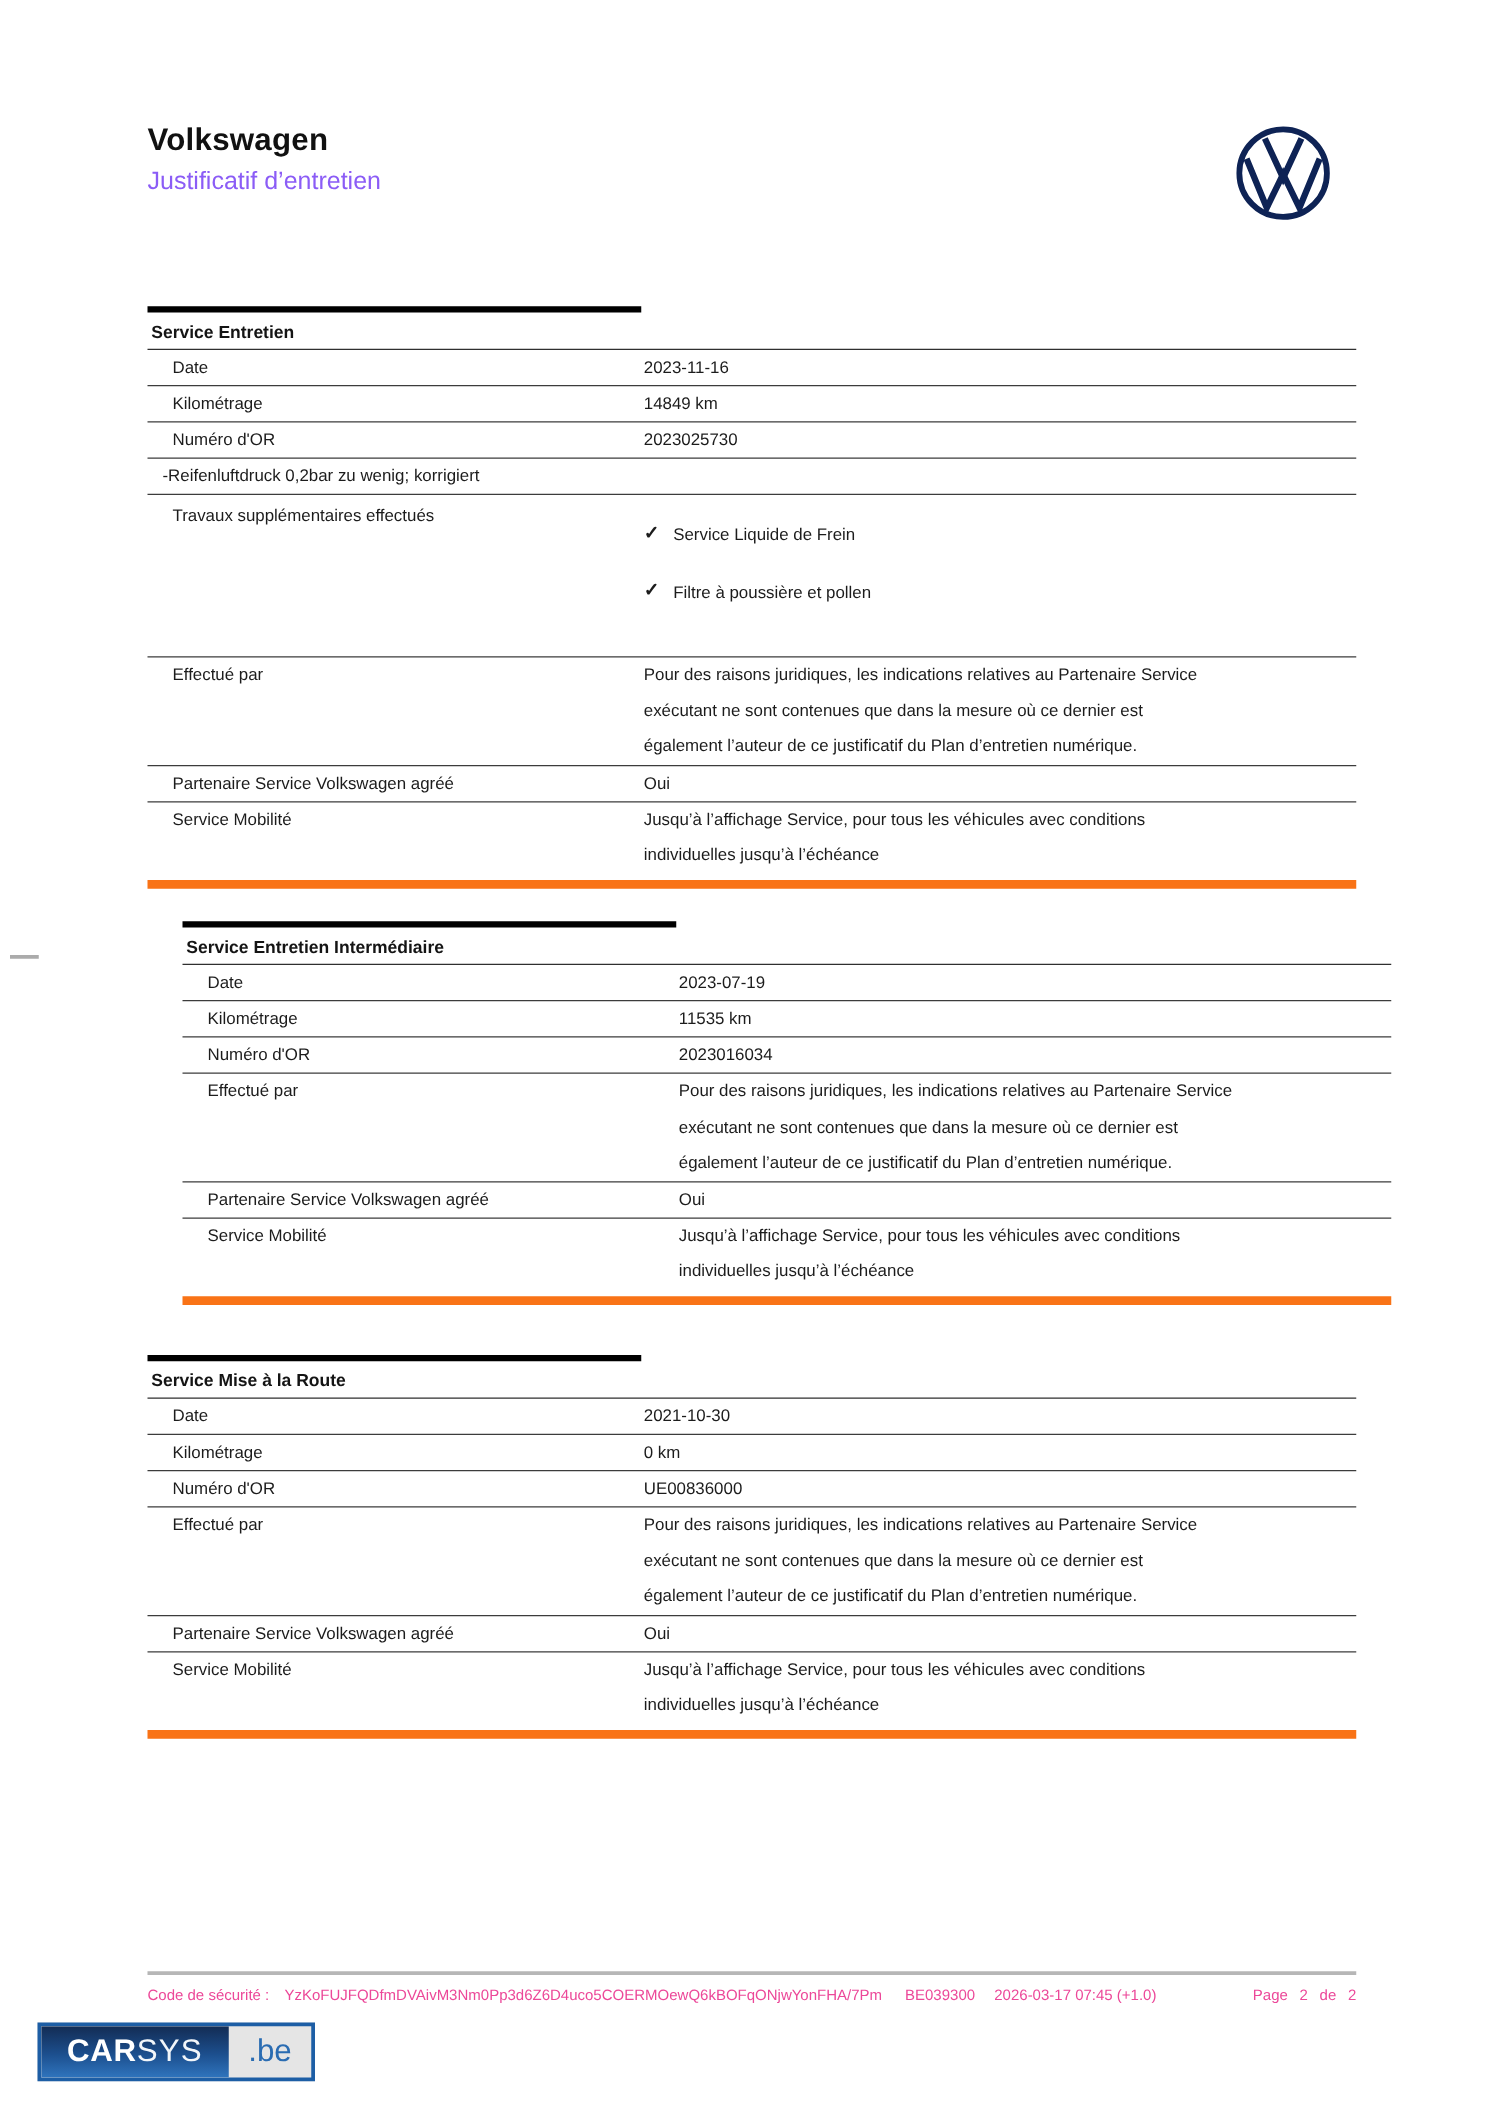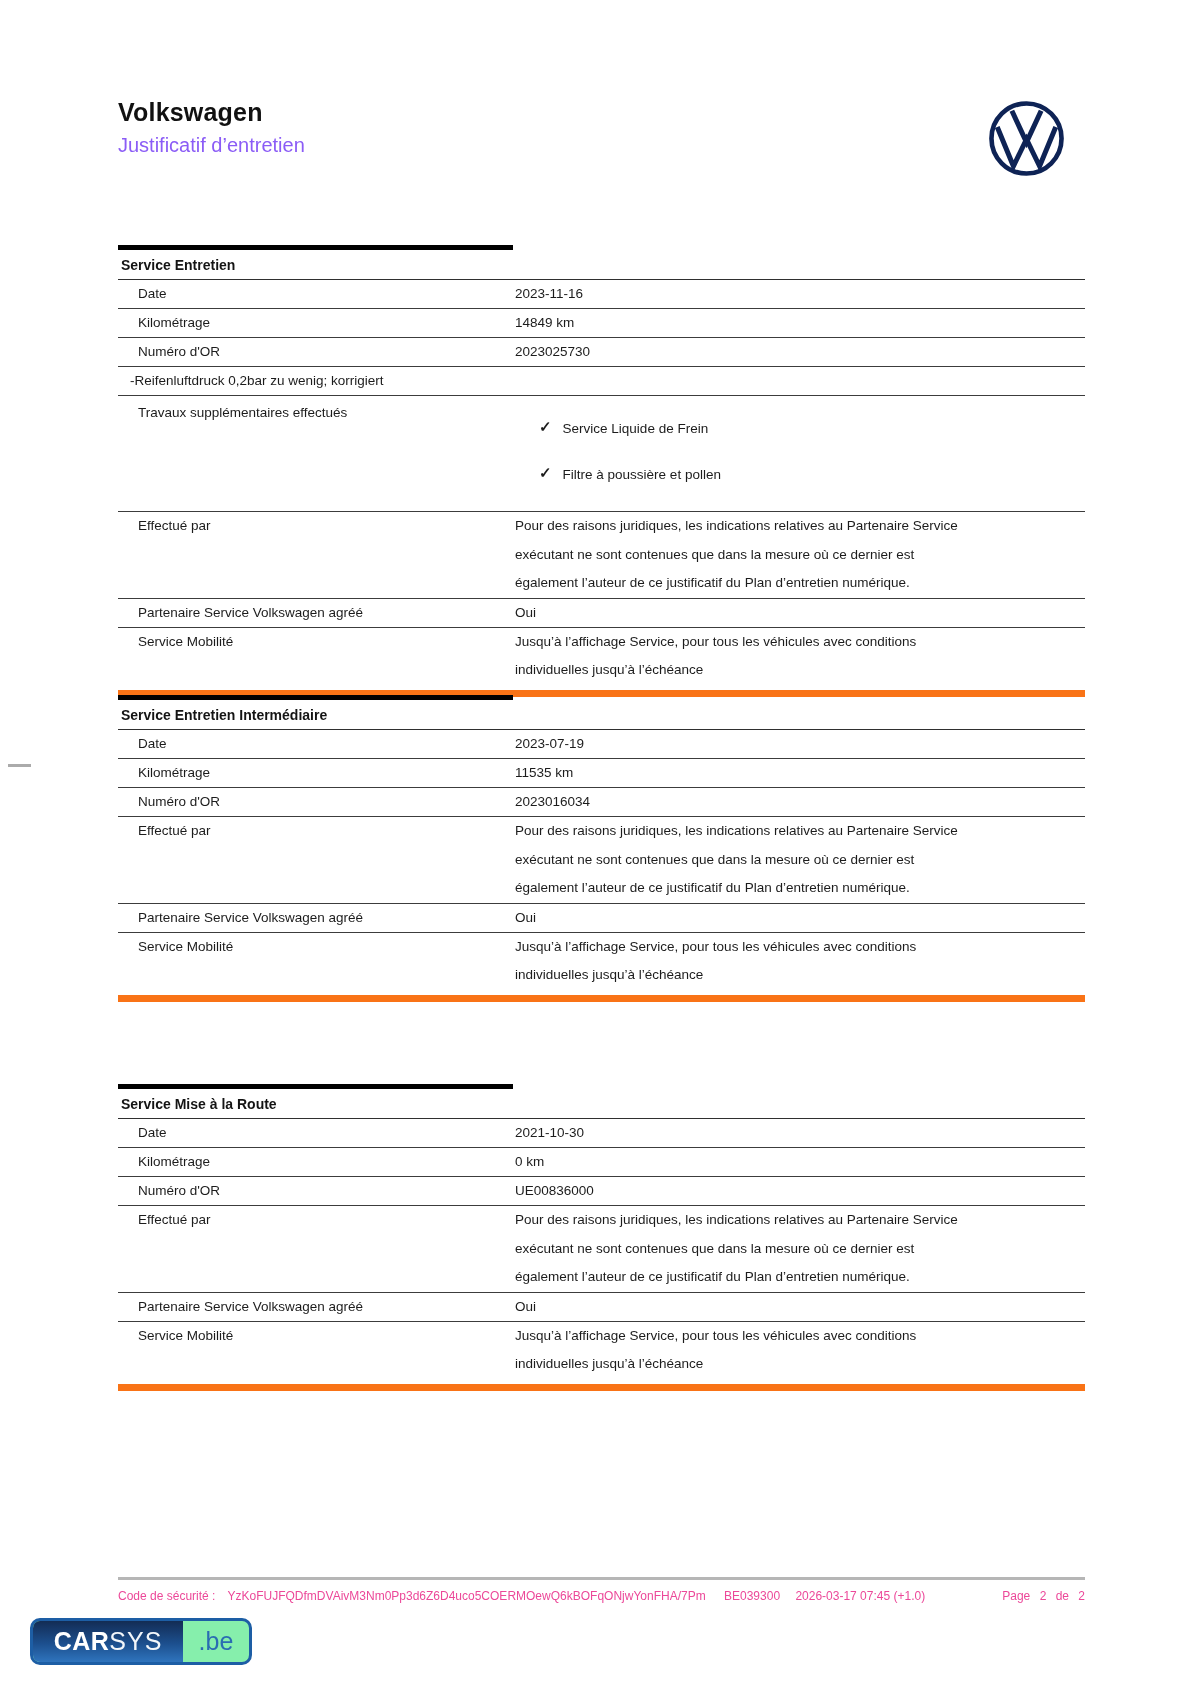--- a/index.html
+++ b/index.html
@@ -20,35 +20,35 @@
     font-size: 25px; font-weight: bold; letter-spacing: 0.2px; color: #111;
   }
   .header-sub {
     position: absolute; left: 118px; top: 134px;
     font-size: 20px; color: #8b5cf6;
   }
   .vw-logo { position: absolute; left: 988px; top: 100px; width: 77px; height: 77px; }
 
   
   .section { position: absolute; left: 118px; width: 967px; }
-  .s1 { top: 245px; } .s2 { top: 695px; } .s3 { top: 1084px; }
+  .s1 { top: 245px; } .s2 { top: 737px; margin-left: 28px; } .s3 { top: 1084px; }
   .section-bar { width: 395px; height: 5px; background: #000; }
   .section-title {
     font-size: 14px; font-weight: bold; color: #141414;
     padding: 7px 0 6px 3px;
     border-bottom: 1.5px solid #2f2f2f;
   }
   .row { display: flex; border-bottom: 1.5px solid #3c3c3c; font-size: 13.5px; }
   .row .lbl { flex: none; width: 397px; padding-left: 20px; }
   .row .val { flex: 1; white-space: pre-line; }
   .row-kv { height: 29px; }
   .row-kv .lbl, .row-kv .val { line-height: 27.5px; }
   .row-note { height: 29px; }
   .row-note .lbl { width: auto; padding-left: 12px; line-height: 27.5px; }
-  .row-check { padding: 2px 0 6px 0; gap: 24px; }
+  .row-check { padding: 2px 0 20px 0; }
   .row-check .lbl { line-height: 29px; }
   .check-item { display: flex; align-items: baseline; height: 31px; line-height: 29px; }
   .check-mark { font-size: 15px; font-weight: 600; margin-right: 11px; position: relative; top: -1px; }
   .row-para .lbl, .row-para .val { line-height: 28.5px; }
   .row-para { }
   .row-mob { padding-bottom: 5px; }
   .row-mob .lbl, .row-mob .val { line-height: 28.5px; }
   .row-last { border-bottom: 7px solid #f97316; }
 
   
@@ -63,22 +63,22 @@
   }
   .sec-label { margin-right: 9px; }
   .sec-code  { margin-right: 15px; }
   .sec-ref   { margin-right: 12px; }
   .page-info { word-spacing: 6px; }
 
   
   .carsys {
     position: absolute; left: 30px; top: 1618px;
     width: 222px; height: 47px;
-    border: 3px solid #1d5ea5; border-radius: 10px;
-    background: #86efac; display: flex; overflow: hidden;
+    border: 3px solid #1d5ea5; border-radius: 0;
+    background: #e5e5e5; display: flex; overflow: hidden;
   }
   .carsys-left {
     width: 150px; flex: none;
     background: linear-gradient(180deg, #132c54 0%, #1c4f8e 55%, #2f74bd 100%);
     display: flex; align-items: center; justify-content: center;
   }
   .carsys-car { color: #fff; font-size: 25px; font-weight: 800; letter-spacing: 0.5px; }
   .carsys-sys { color: #f2f6fa; font-size: 25px; font-weight: 400; letter-spacing: 1px; }
   .carsys-right {
     flex: 1; display: flex; align-items: center; justify-content: center;

